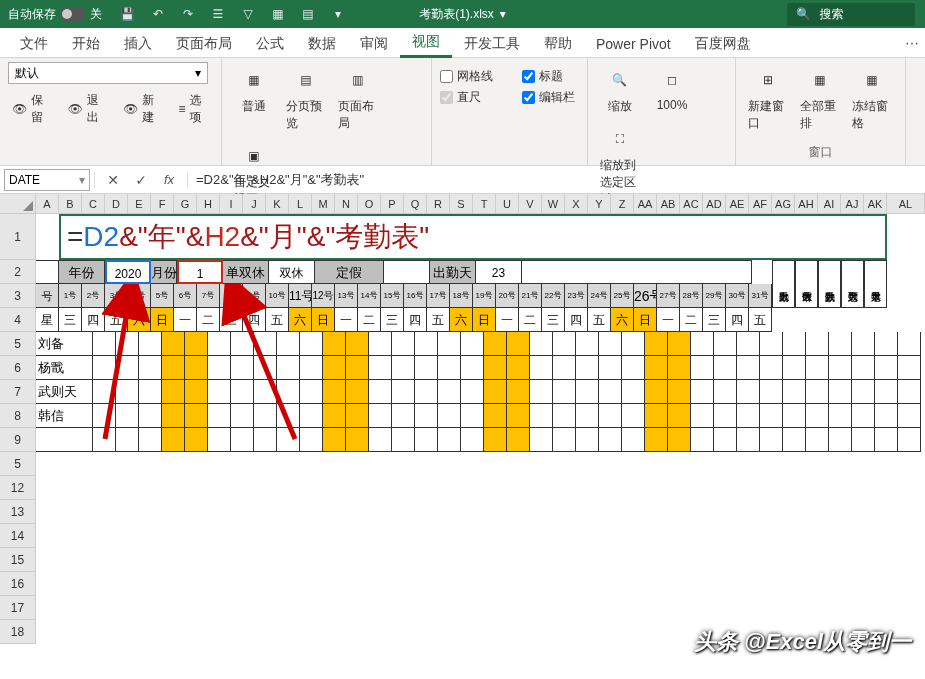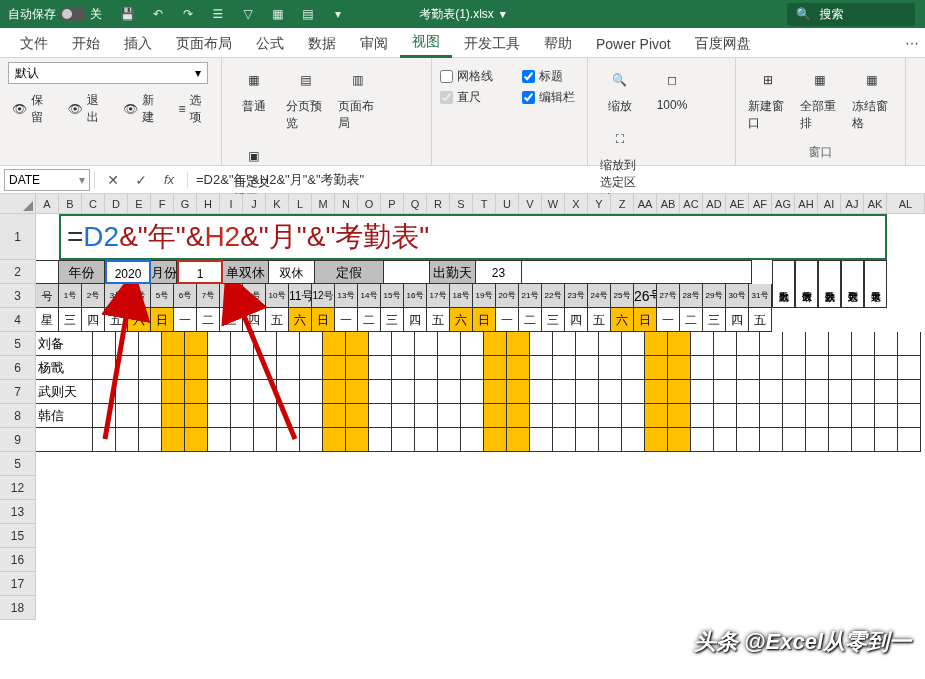--- a/index.html
+++ b/index.html
@@ -598,20 +598,24 @@
       </div>
       <div class="row">
         <div class="rh">12</div>
         <div style="flex: 1 1 0%;"></div>
       </div>
       <div class="row">
         <div class="rh">13</div>
         <div style="flex: 1 1 0%;"></div>
       </div>
       <div class="row">
+        <div class="rh">14</div>
+        <div style="flex: 1 1 0%;"></div>
+      </div>
+      <div class="row">
         <div class="rh">15</div>
         <div style="flex: 1 1 0%;"></div>
       </div>
       <div class="row">
         <div class="rh">16</div>
         <div style="flex: 1 1 0%;"></div>
       </div>
       <div class="row">
         <div class="rh">17</div>
         <div style="flex: 1 1 0%;"></div>

